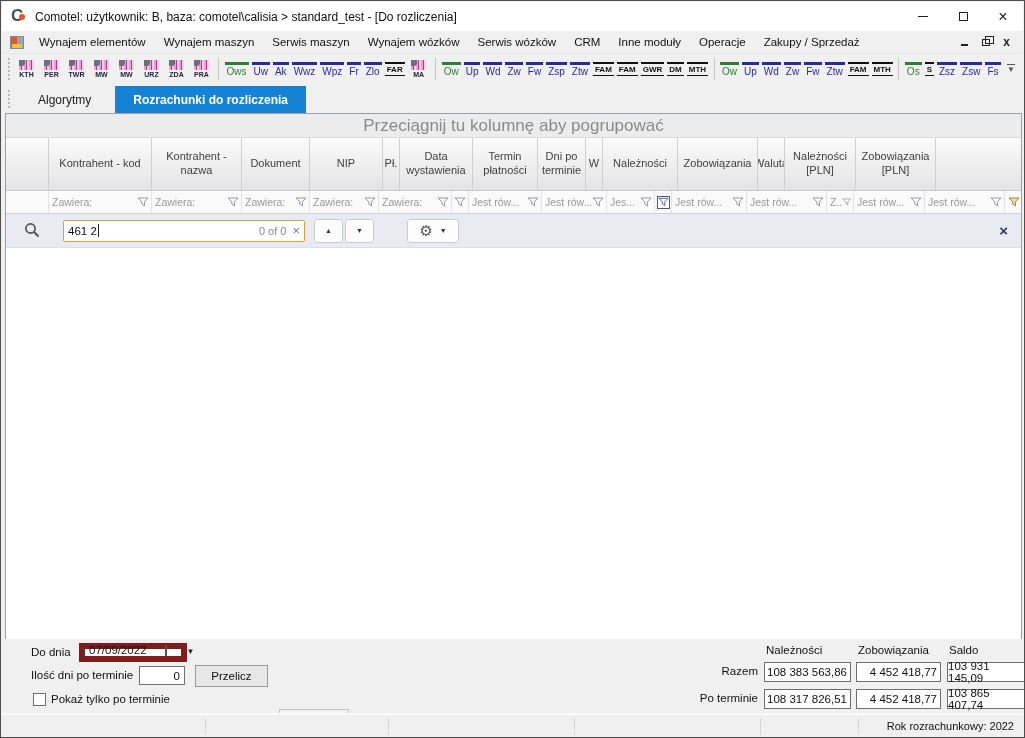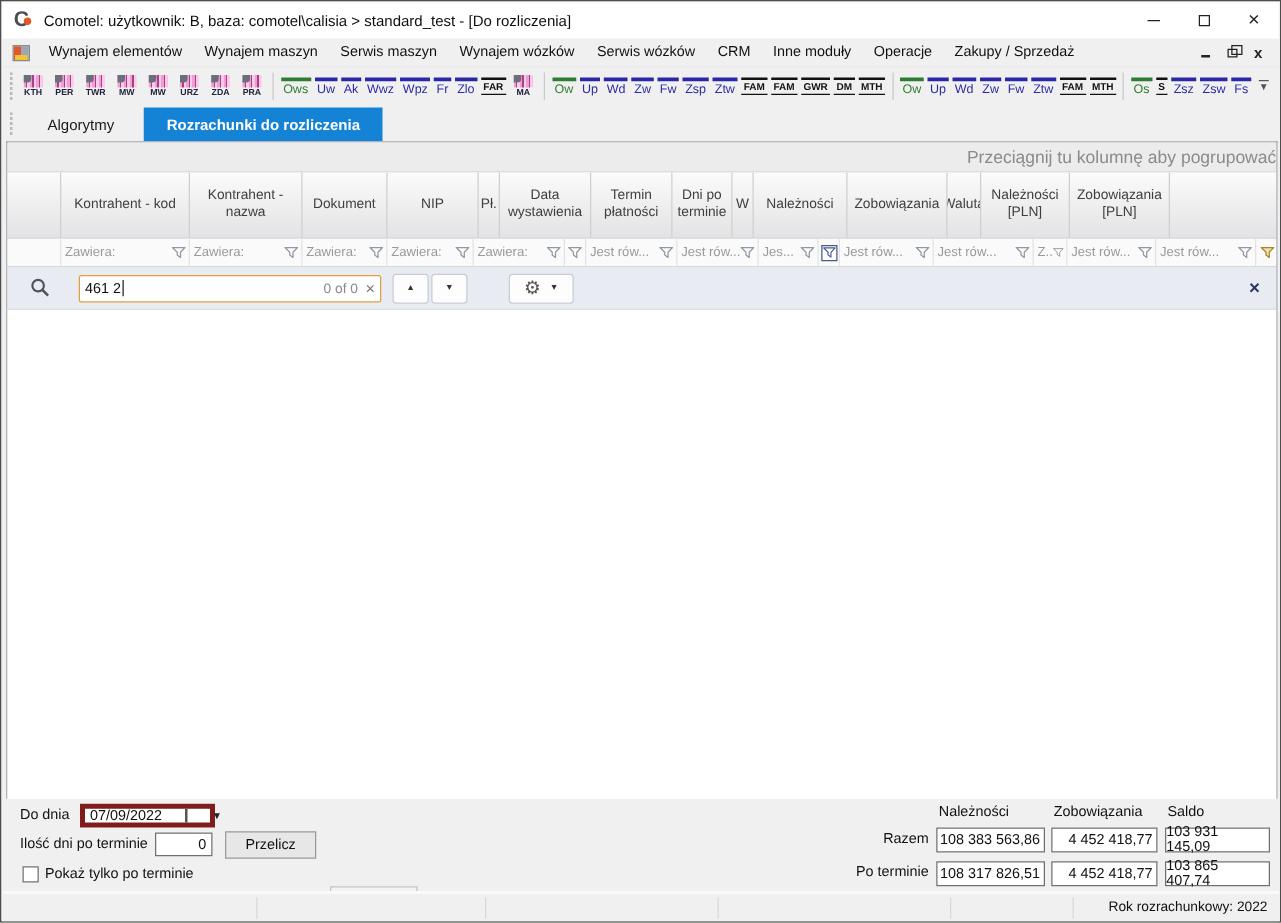--- a/index.html
+++ b/index.html
@@ -60,21 +60,21 @@
   .tb-overflow .obar { width:8px; height:1px; background:#555; margin-bottom:1px; }
   .tb-overflow .oarr { font-size:8px; line-height:8px; }
   
   .tabbar { position:absolute; top:83px; left:1px; right:1px; height:29px; background:#f0f0f0;
     display:flex; align-items:stretch; padding:2px 0 0 3px; }
   .tab { display:flex; align-items:center; padding:0 24px; font-size:12px; color:#1a1a1a; }
   .tab.active { background: var(--accent); color:#fff; font-weight:bold; padding:0 18px; }
   
   .gridwrap { position:absolute; top:112px; left:4px; width:1017px; bottom:98px;
     border:1px solid #9aa0aa; border-bottom:none; background:#fff; display:flex; flex-direction:column; }
-  .group-hint { height:24px; line-height:23px; text-align:right; font-size:14px; color:#8b8b8b;
+  .group-hint { height:24px; line-height:23px; text-align:center; font-size:17px; color:#8b8b8b;
     background:#ececec; border-bottom:1px solid #d8d8d8; }
   .header-row { height:53px; display:flex; background:linear-gradient(#fbfbfb,#e3e3e5); border-bottom:1px solid #c9c9c9; }
   .hcell { border-right:1px solid #cfcfcf; display:flex; align-items:center; justify-content:center;
     text-align:center; font-size:11px; color:#3f3f3f; padding:2px 2px; line-height:1.25; flex:none; overflow:hidden; }
   .hcell.hfill { border-right:none; flex:1; }
   .filter-row { height:23px; display:flex; background:#fafafa; border-bottom:1px solid #ccd0d7; }
   .fcell { border-right:1px solid #e3e3e3; display:flex; align-items:center; justify-content:space-between;
     font-size:10.5px; color:#9a9a9a; padding:0 2px 0 3px; flex:none; overflow:hidden; white-space:nowrap; }
   .fcell.ficon { justify-content:center; padding:0; }
   .fcell.ffill { border-right:none; flex:1; justify-content:flex-end; padding-right:1px; }
@@ -91,24 +91,24 @@
   .nav-btn { width:29px; height:24px; background:#fdfdfd; border:1px solid #c6cbd6; border-radius:3px;
     display:flex; align-items:center; justify-content:center; font-size:7px; color:#333; }
   .nav-btn.up { margin-left:9px; } .nav-btn.down { margin-left:2px; }
   .gear-btn { width:52px; height:24px; background:#fdfdfd; border:1px solid #c6cbd6; border-radius:3px;
     display:flex; align-items:center; justify-content:center; gap:7px; margin-left:33px; }
   .gear-glyph { font-size:15px; color:#555; line-height:15px; }
   .gear-arr { font-size:7px; color:#333; }
   .search-close { margin-left:auto; margin-right:13px; color:var(--close-navy); font-size:15px; font-weight:bold; }
   .grid-body { flex:1; background:#fff; }
   
-  .footer { position:absolute; top:640px; left:1px; right:1px; height:72px; background:#f0f0f0; }
+  .footer { position:absolute; top:640px; left:16px; right:1px; height:72px; background:#f0f0f0; }
   .flabel { position:absolute; font-size:11.5px; color:#111; white-space:nowrap; }
   .date-field { position:absolute; left:62px; top:2px; width:108px; height:19px; background:#fff;
-    border:4px solid #7f1d1d; display:flex; align-items:center; padding-left:4px;gap:18px; }
+    border:6px solid #7f1d1d; display:flex; align-items:flex-end; padding-left:4px;gap:18px; }
   .date-value { font-size:11.5px; color:#111; flex:1; }
   .cal-icon { width:13px; height:11px; border:1px solid #555; margin-right:2px;
     background: linear-gradient(to right,#999 1px,transparent 1px) 2px 0/4px 100%,
                 linear-gradient(to bottom,#999 1px,transparent 1px) 0 5px/100% 3px,
                 linear-gradient(#777 0 3px,#fff 3px); }
   .dd-arr { font-size:8px; color:#222; margin-right:3px; }
   .num-input { position:absolute; left:122px; top:25px; width:46px; height:19px; background:#fff;
     border:1px solid #707070; font-size:11.5px; color:#111; text-align:right; padding:0 4px;
     display:flex; align-items:center; justify-content:flex-end; }
   .btn { position:absolute; height:22px; display:flex; align-items:center; justify-content:center;

